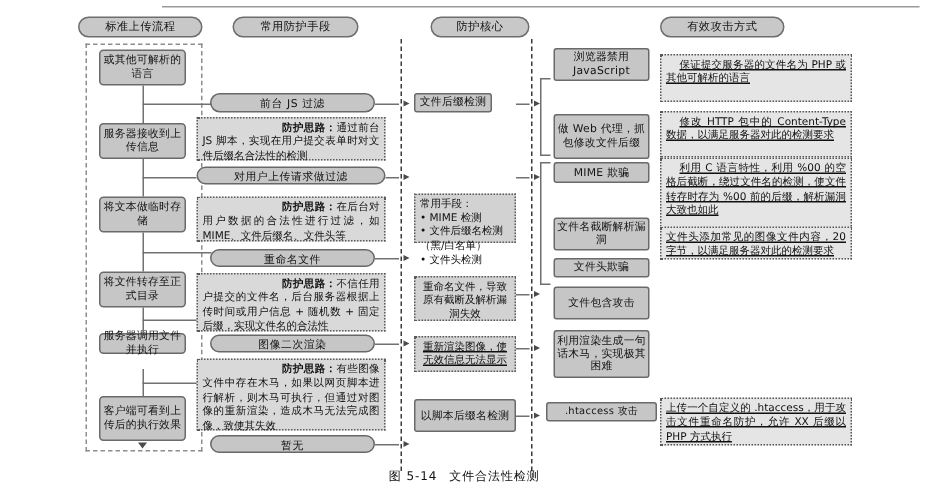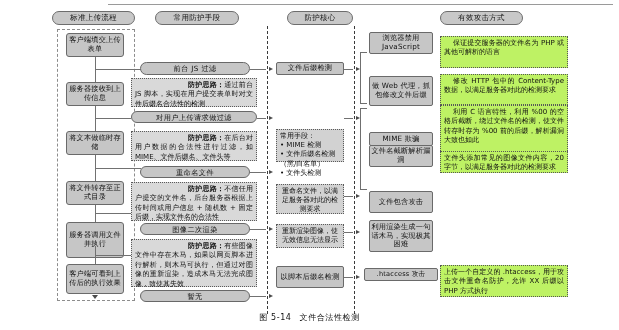--- a/index.html
+++ b/index.html
@@ -92,29 +92,30 @@
     line-height:9.2px;
     padding:2px 3px;
     box-sizing:border-box;
     text-align:left;
     color:#101010;
   }
 
   
   .atk{
     position:absolute;
-    background:#bef264;
+    background:#e5e5e5;
     border:1px dotted #575757;
     font-size:7px;
     line-height:9.3px;
     padding:2px 3px;
     box-sizing:border-box;
     text-align:justify;
     text-indent:9px;
     color:#101010;
+    text-decoration:underline;
   }
 
   
   .hline{position:absolute;border-top:1px solid #717171;height:0;}
   .vline{position:absolute;border-left:1px solid #717171;width:0;}
   .arrow{position:absolute;width:0;height:0;border-top:2.5px solid transparent;border-bottom:2.5px solid transparent;border-left:4px solid #4b4b4b;}
   .arrowdown{position:absolute;width:0;height:0;border-left:3px solid transparent;border-right:3px solid transparent;border-top:4px solid #4b4b4b;}
   .bracket{position:absolute;border:1px solid #6f6f6f;border-right:none;width:6px;}
 
   .caption{
@@ -133,25 +134,25 @@
   <div class="colhdr" style="left:52px;top:11px;width:75px;">标准上传流程</div>
   <div class="colhdr" style="left:155px;top:11px;width:76px;">常用防护手段</div>
   <div class="colhdr" style="left:287px;top:11px;width:58px;">防护核心</div>
   <div class="colhdr" style="left:440px;top:11px;width:75px;">有效攻击方式</div>
 
   <div class="vsep" style="left:267px;top:26px;height:288px;"></div>
   <div class="vsep" style="left:354px;top:26px;height:288px;"></div>
 
   <div class="flowbox"></div>
 
-  <div class="gbox flowstep" style="left:66px;top:33px;height:24px;">客户端填交上传表单</div>
+  <div class="gbox flowstep" style="left:66px;top:33px;height:24px;">或其他可解析的语言</div>
   <div class="gbox flowstep" style="left:66px;top:82px;height:24px;">服务器接收到上传信息</div>
   <div class="gbox flowstep" style="left:66px;top:131px;height:24px;">将文本做临时存储</div>
   <div class="gbox flowstep" style="left:66px;top:181px;height:24px;">将文件转存至正式目录</div>
-  <div class="gbox flowstep" style="left:66px;top:222px;height:36px;">服务器调用文件并执行</div>
+  <div class="gbox flowstep" style="left:66px;top:222px;height:14px;">服务器调用文件并执行</div>
   <div class="gbox flowstep" style="left:66px;top:264px;height:30px;">客户端可看到上传后的执行效果</div>
 
   <div class="vline" style="left:95px;top:57px;height:25px;"></div>
   <div class="vline" style="left:95px;top:106px;height:25px;"></div>
   <div class="vline" style="left:95px;top:155px;height:26px;"></div>
   <div class="vline" style="left:95px;top:205px;height:17px;"></div>
   <div class="vline" style="left:95px;top:246px;height:18px;"></div>
   <div class="arrowdown" style="left:92px;top:295px;"></div>
 
   <div class="hline" style="left:95px;top:69px;width:57px;"></div>
@@ -186,31 +187,31 @@
   <div class="arrow" style="left:269px;top:66.5px;"></div>
   <div class="hline" style="left:257px;top:118px;width:9px;"></div>
   <div class="arrow" style="left:269px;top:115.5px;"></div>
   <div class="hline" style="left:250px;top:172px;width:16px;"></div>
   <div class="arrow" style="left:269px;top:169.5px;"></div>
   <div class="hline" style="left:250px;top:229px;width:16px;"></div>
   <div class="arrow" style="left:269px;top:226.5px;"></div>
   <div class="hline" style="left:250px;top:296px;width:16px;"></div>
   <div class="arrow" style="left:269px;top:293.5px;"></div>
 
-  <div class="gbox" style="left:276px;top:62px;width:68px;height:13px;border-radius:2px;text-align:right;">文件后缀检测</div>
+  <div class="gbox" style="left:276px;top:62px;width:52px;height:13px;border-radius:2px;text-align:right;">文件后缀检测</div>
 
   <div class="gbox" style="left:276px;top:130px;width:68px;height:13px;border-radius:2px;">文件合法性检测</div>
   <div class="core-desc" style="left:276px;top:129px;width:68px;height:33px;white-space:pre-line;">常用手段：
 • MIME 检测
 • 文件后缀名检测（黑/白名单）
 • 文件头检测</div>
 
-  <div class="core-desc" style="left:276px;top:184px;width:68px;height:30px;text-align:center;">重命名文件，以满足服务器对此的检测要求</div>
-
-  <div class="core-desc" style="left:276px;top:224px;width:68px;height:24px;text-align:center;">重新渲染图像，使无效信息无法显示</div>
+  <div class="core-desc" style="left:276px;top:184px;width:68px;height:30px;text-align:center;">重命名文件，导致原有截断及解析漏洞失效</div>
+
+  <div class="core-desc" style="left:276px;top:224px;width:68px;height:24px;text-align:center;text-decoration:underline;">重新渲染图像，使无效信息无法显示</div>
 
   <div class="gbox" style="left:276px;top:266px;width:68px;height:22px;border-radius:2px;">以脚本后缀名检测</div>
 
   <div class="hline" style="left:344px;top:69px;width:9px;"></div>
   <div class="arrow" style="left:356px;top:66.5px;"></div>
   <div class="bracket" style="left:360px;top:52px;height:50px;"></div>
 
   <div class="hline" style="left:344px;top:118px;width:9px;"></div>
   <div class="arrow" style="left:356px;top:115.5px;"></div>
   <div class="bracket" style="left:360px;top:108px;height:80px;"></div>
@@ -219,22 +220,23 @@
   <div class="arrow" style="left:356px;top:193.5px;"></div>
 
   <div class="hline" style="left:344px;top:232px;width:9px;"></div>
   <div class="arrow" style="left:356px;top:229.5px;"></div>
 
   <div class="hline" style="left:344px;top:277px;width:9px;"></div>
   <div class="arrow" style="left:356px;top:274.5px;"></div>
 
   <div class="gbox" style="left:369px;top:32px;width:64px;height:22px;border-radius:2px;">浏览器禁用 JavaScript</div>
   <div class="gbox" style="left:369px;top:56px;width:64px;height:30px;border-radius:2px;margin-top:20px;">做 Web 代理，抓包修改文件后缀</div>
-  <div class="gbox" style="left:369px;top:108px;width:64px;height:14px;border-radius:2px;margin-top:24px;">MIME 欺骗</div>
+  <div class="gbox" style="left:369px;top:108px;width:64px;height:14px;border-radius:2px;">MIME 欺骗</div>
   <div class="gbox" style="left:369px;top:133px;width:64px;height:22px;border-radius:2px;margin-top:12px;">文件名截断解析漏洞</div>
+  <div class="gbox" style="left:369px;top:172px;width:64px;height:13px;border-radius:2px;">文件头欺骗</div>
   <div class="gbox" style="left:369px;top:191px;width:64px;height:22px;border-radius:2px;">文件包含攻击</div>
   <div class="gbox" style="left:369px;top:220px;width:64px;height:32px;border-radius:2px;">利用渲染生成一句话木马，实现极其困难</div>
   <div class="gbox" style="left:364px;top:268px;width:74px;height:13px;border-radius:2px;font-size:6.6px;">.htaccess 攻击</div>
 
   <div class="atk" style="left:440px;top:36px;width:128px;height:32px;">保证提交服务器的文件名为 PHP 或其他可解析的语言</div>
   <div class="atk" style="left:440px;top:74px;width:128px;height:31px;">修改 HTTP 包中的 Content-Type 数据，以满足服务器对此的检测要求</div>
   <div class="atk" style="left:440px;top:105px;width:128px;height:50px;">利用 C 语言特性，利用 %00 的空格后截断，绕过文件名的检测，使文件转存时存为 %00 前的后缀，解析漏洞大致也如此</div>
   <div class="atk" style="left:440px;top:151px;width:128px;height:22px;text-indent:0;">文件头添加常见的图像文件内容，20 字节，以满足服务器对此的检测要求</div>
   <div class="atk" style="left:440px;top:265px;width:128px;height:32px;text-indent:0;">上传一个自定义的 .htaccess，用于攻击文件重命名防护，允许 XX 后缀以 PHP 方式执行</div>
 

